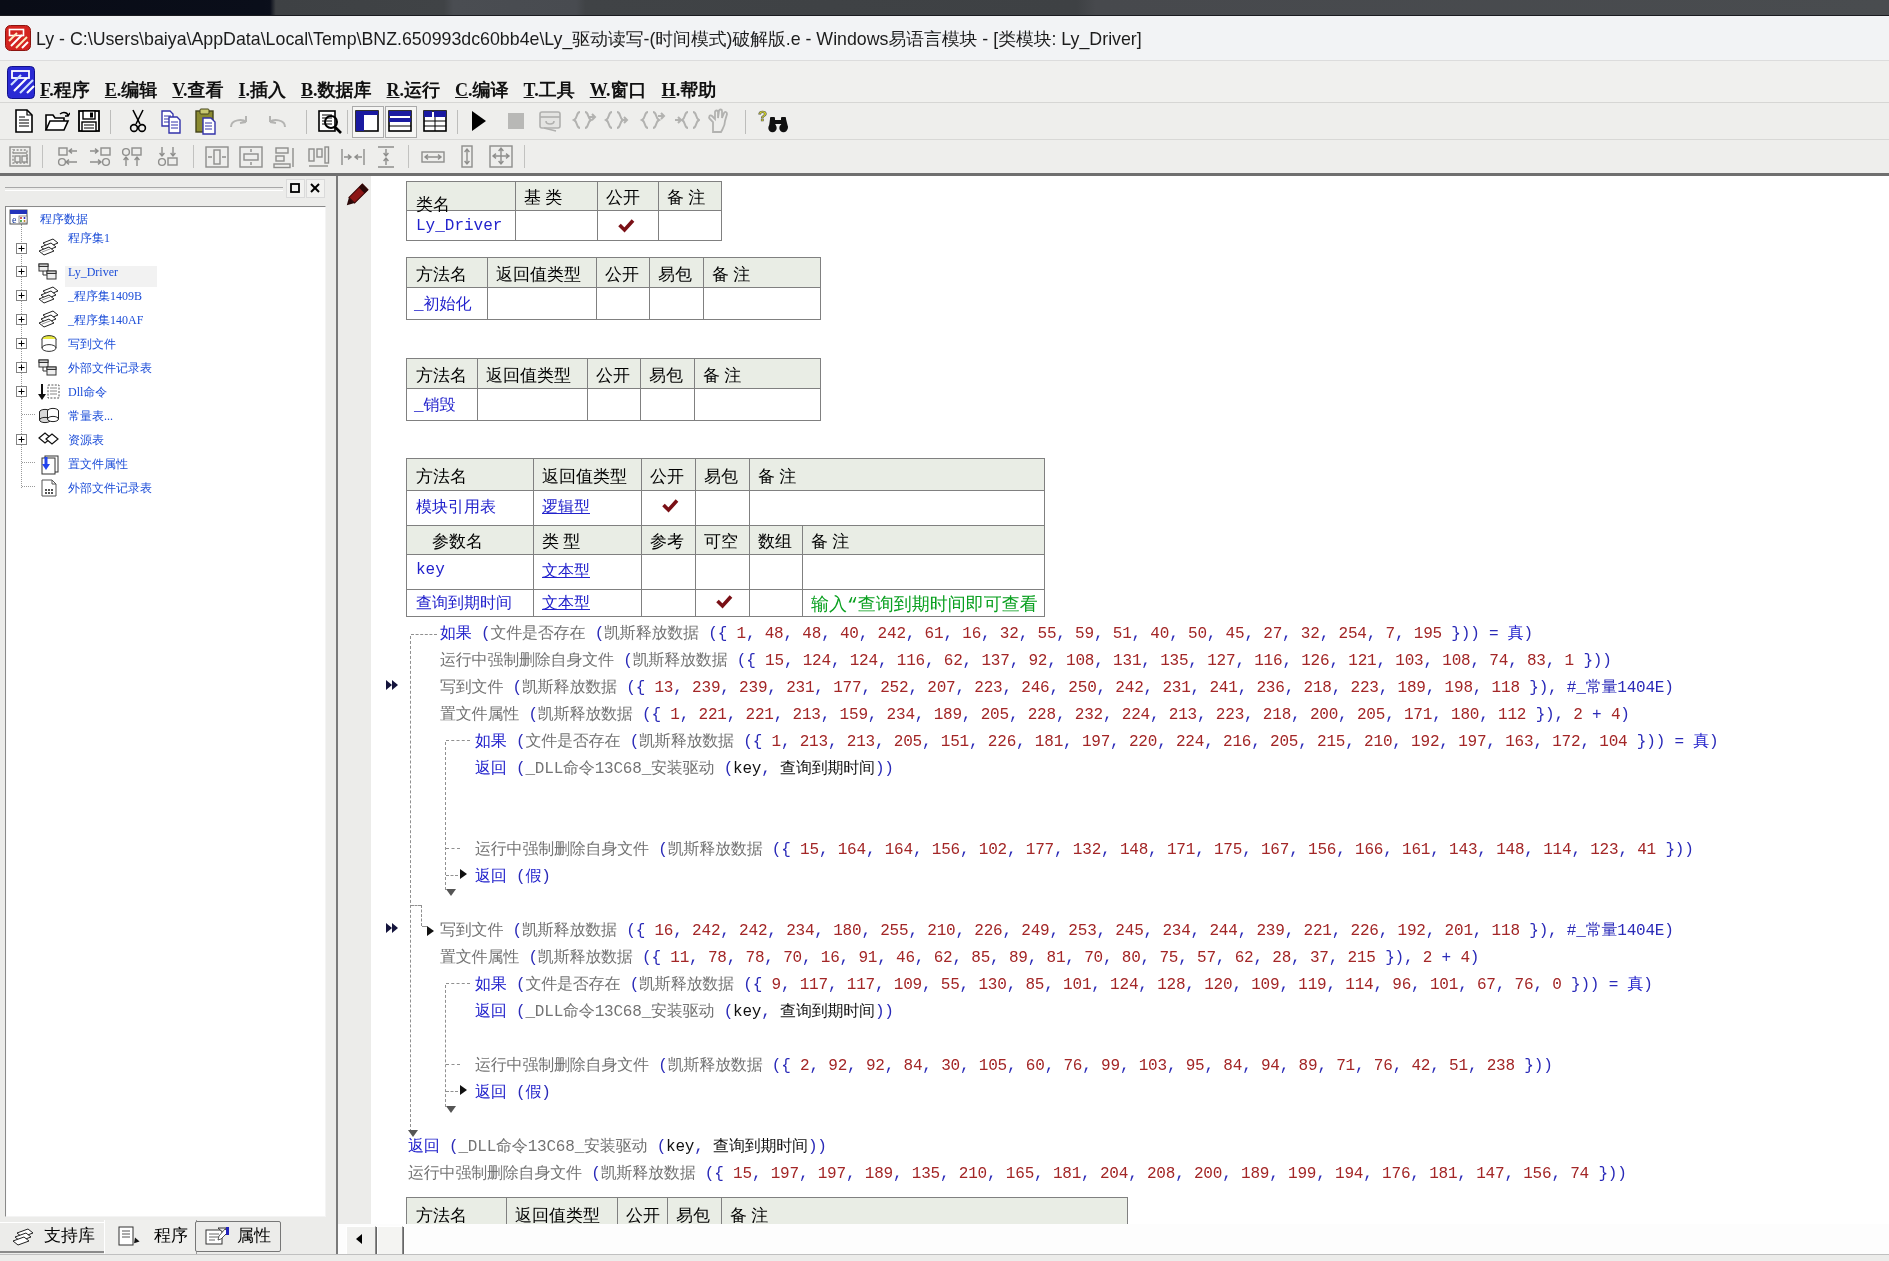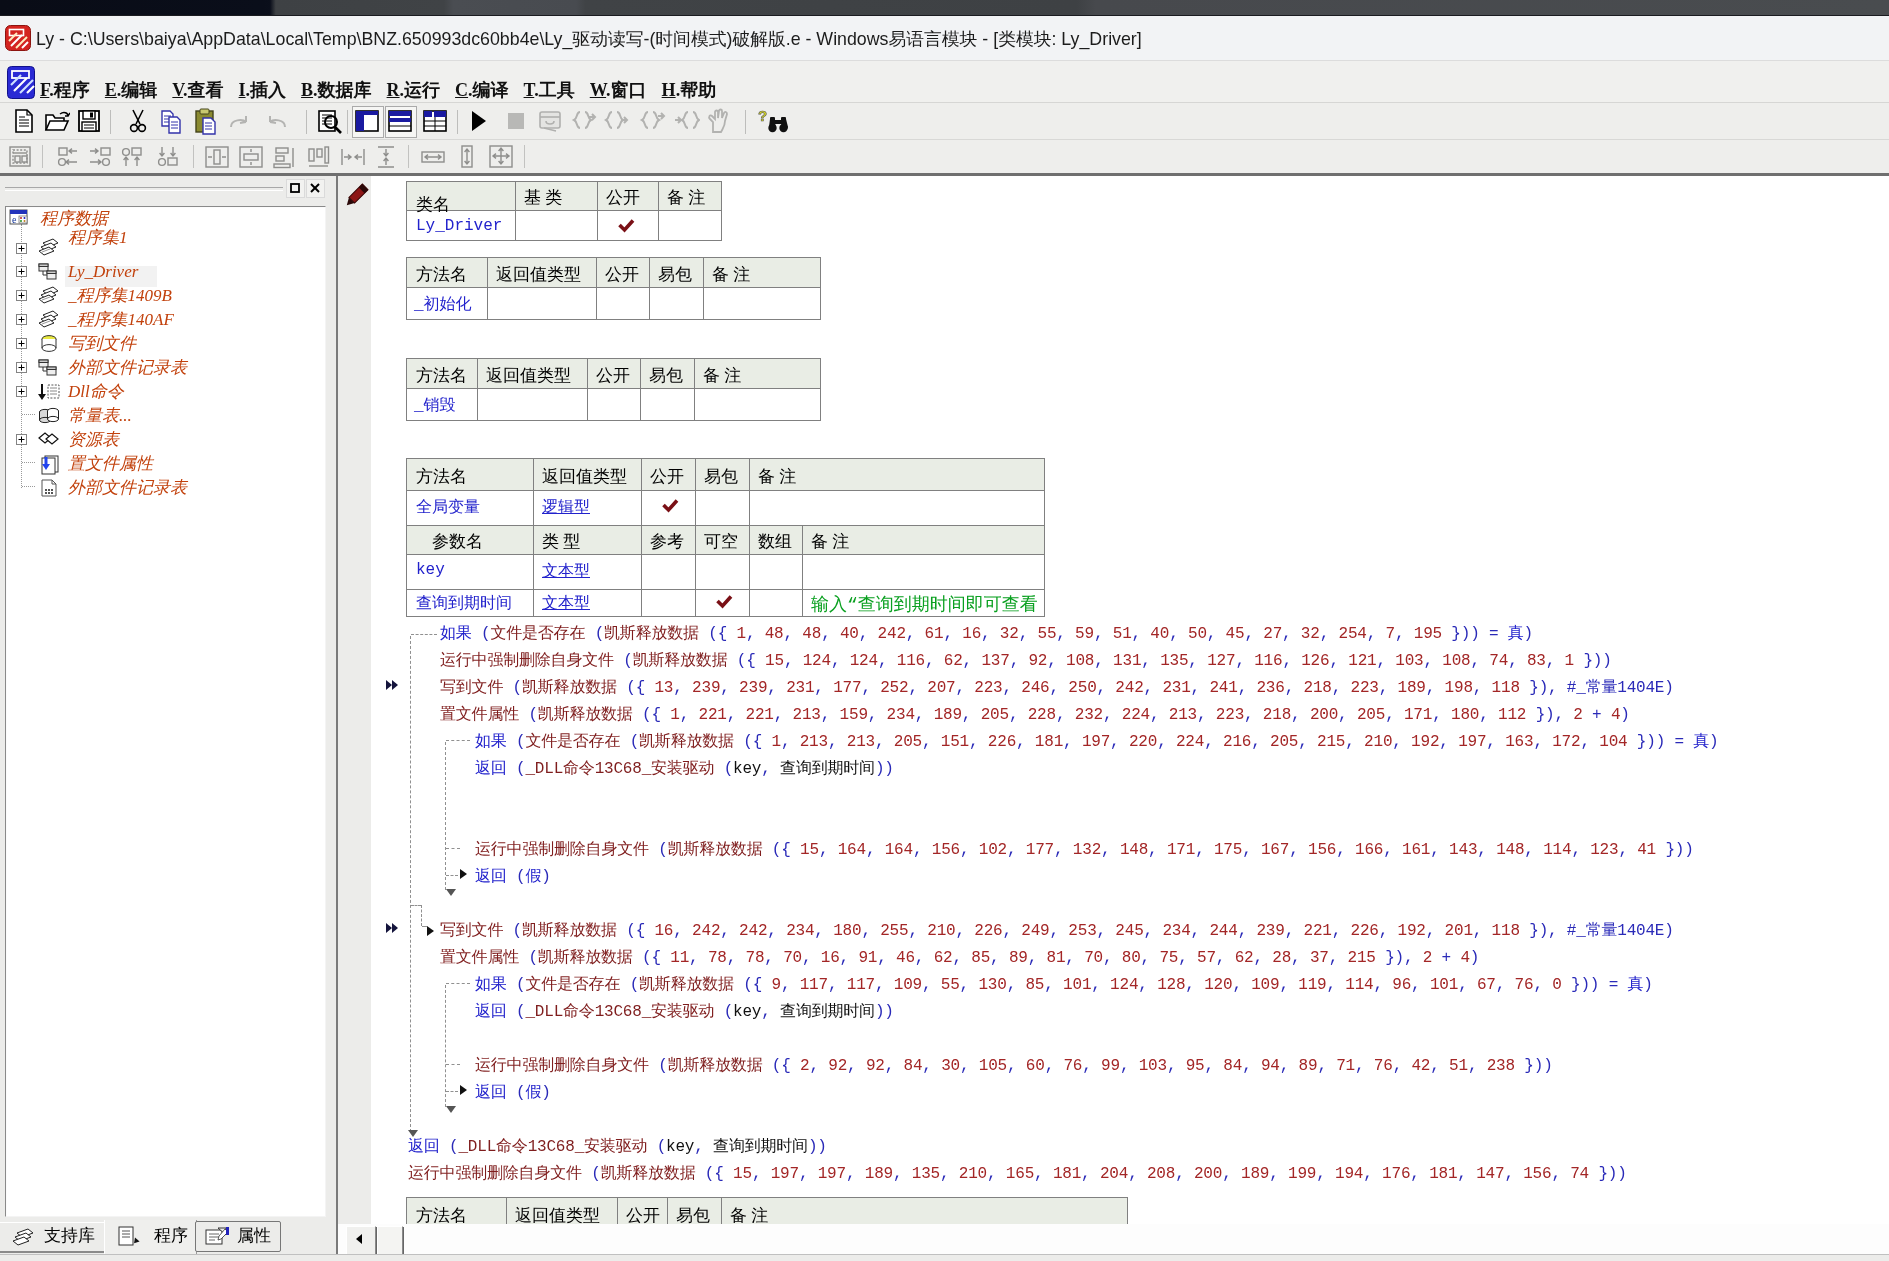--- a/index.html
+++ b/index.html
@@ -1,34 +1,34 @@
 <!DOCTYPE html>
 <html><head>
 <meta charset="utf-8">
 <style>
 html,body{margin:0;padding:0;}
 body{width:1889px;height:1261px;position:relative;overflow:hidden;background:#efefed;
   font-family:"Liberation Sans",sans-serif;}
 .abs{position:absolute;}
 .kw{color:#2222cc;}
-.fn{color:#7f1d1d;}
+.fn{color:#737373;}
 .num{color:#a32626;}
 .pun{color:#2a2ab8;}
 .codeline{position:absolute;height:27px;line-height:27px;font-size:16px;white-space:pre;
   font-family:"Liberation Mono","Liberation Serif",serif;letter-spacing:-0.2px;color:#111;}
 .hdrcell{position:absolute;font-size:17px;color:#000;white-space:pre;font-family:"Liberation Serif",serif;}
 .datacell{position:absolute;font-size:16px;font-family:"Liberation Mono","Liberation Serif",serif;color:#2222cc;white-space:pre;}
 .vline{position:absolute;background:#808080;width:1px;}
 .hline{position:absolute;background:#808080;height:1px;}
 .tbl{position:absolute;background:#fff;border:1px solid #808080;}
 .thead{position:absolute;left:0;right:0;top:0;background:#e9ede5;border-bottom:1px solid #808080;}
 .dashv{position:absolute;width:1px;border-left:1px dashed #909090;}
 .dashh{position:absolute;height:1px;border-top:1px dashed #909090;}
 .menuitem{display:inline-block;font-size:18px;font-weight:bold;color:#111;font-family:"Liberation Serif",serif;}
-.treerow{position:absolute;left:0;height:24px;line-height:24px;font-size:17px;color:#c2410c;white-space:pre;font-family:"Liberation Serif",serif;font-style:italic;}
+.treerow{position:absolute;left:0;height:24px;line-height:24px;font-size:12px;color:#1d4ed8;white-space:pre;font-family:"Liberation Serif",serif;}
 </style>
 </head>
 <body>
 
 <div class="abs" style="left:0;top:0;width:1889px;height:15px;background:linear-gradient(90deg,#090c16 0%,#0a0e1a 14%,#0b0f1b 14.3%,#3e4144 14.6%,#404346 23.5%,#4a4d52 24%,#484b50 30.5%,#404346 31%,#3e4144 57%,#47494d 58%,#494c4f 100%);border-bottom:1px solid #1a1b20;"></div>
 
 <div class="abs" style="left:0;top:16px;width:1889px;height:44px;background:#f2f3f5;border-bottom:1px solid #dcdcdc;"></div>
 <div class="abs" id="redlogo" style="left:5px;top:25px;width:26px;height:26px;">
 <svg width="26" height="26">
   <rect x="0.5" y="0.5" width="25" height="25" rx="5" fill="#d42420" stroke="#8d1410"></rect>
@@ -620,21 +620,21 @@
   <div class="vline" style="left:126px;top:0;height:157px;"></div>
   <div class="vline" style="left:234px;top:0;height:157px;"></div>
   <div class="vline" style="left:288px;top:0;height:157px;"></div>
   <div class="vline" style="left:342px;top:0;height:157px;"></div>
   <div class="vline" style="left:395px;top:66px;height:91px;"></div>
   <div class="hdrcell" style="left:9px;top:6px;">方法名</div>
   <div class="hdrcell" style="left:135px;top:6px;">返回值类型</div>
   <div class="hdrcell" style="left:243px;top:6px;">公开</div>
   <div class="hdrcell" style="left:297px;top:6px;">易包</div>
   <div class="hdrcell" style="left:351px;top:6px;">备 注</div>
-  <div class="datacell" style="left:9px;top:38px;">全局变量</div>
+  <div class="datacell" style="left:9px;top:38px;">模块引用表</div>
   <div class="datacell" style="left:135px;top:38px;text-decoration:underline;">逻辑型</div>
   <svg class="abs" style="left:255px;top:40px;" width="17" height="14">
         <polyline points="1.5,6 6.5,11 15,1.5" fill="none" stroke="#7a1016" stroke-width="3.6"></polyline>
       </svg>
   <div class="hdrcell" style="left:25px;top:71px;">参数名</div>
   <div class="hdrcell" style="left:135px;top:71px;">类 型</div>
   <div class="hdrcell" style="left:243px;top:71px;">参考</div>
   <div class="hdrcell" style="left:297px;top:71px;">可空</div>
   <div class="hdrcell" style="left:351px;top:71px;">数组</div>
   <div class="hdrcell" style="left:404px;top:71px;">备 注</div>

